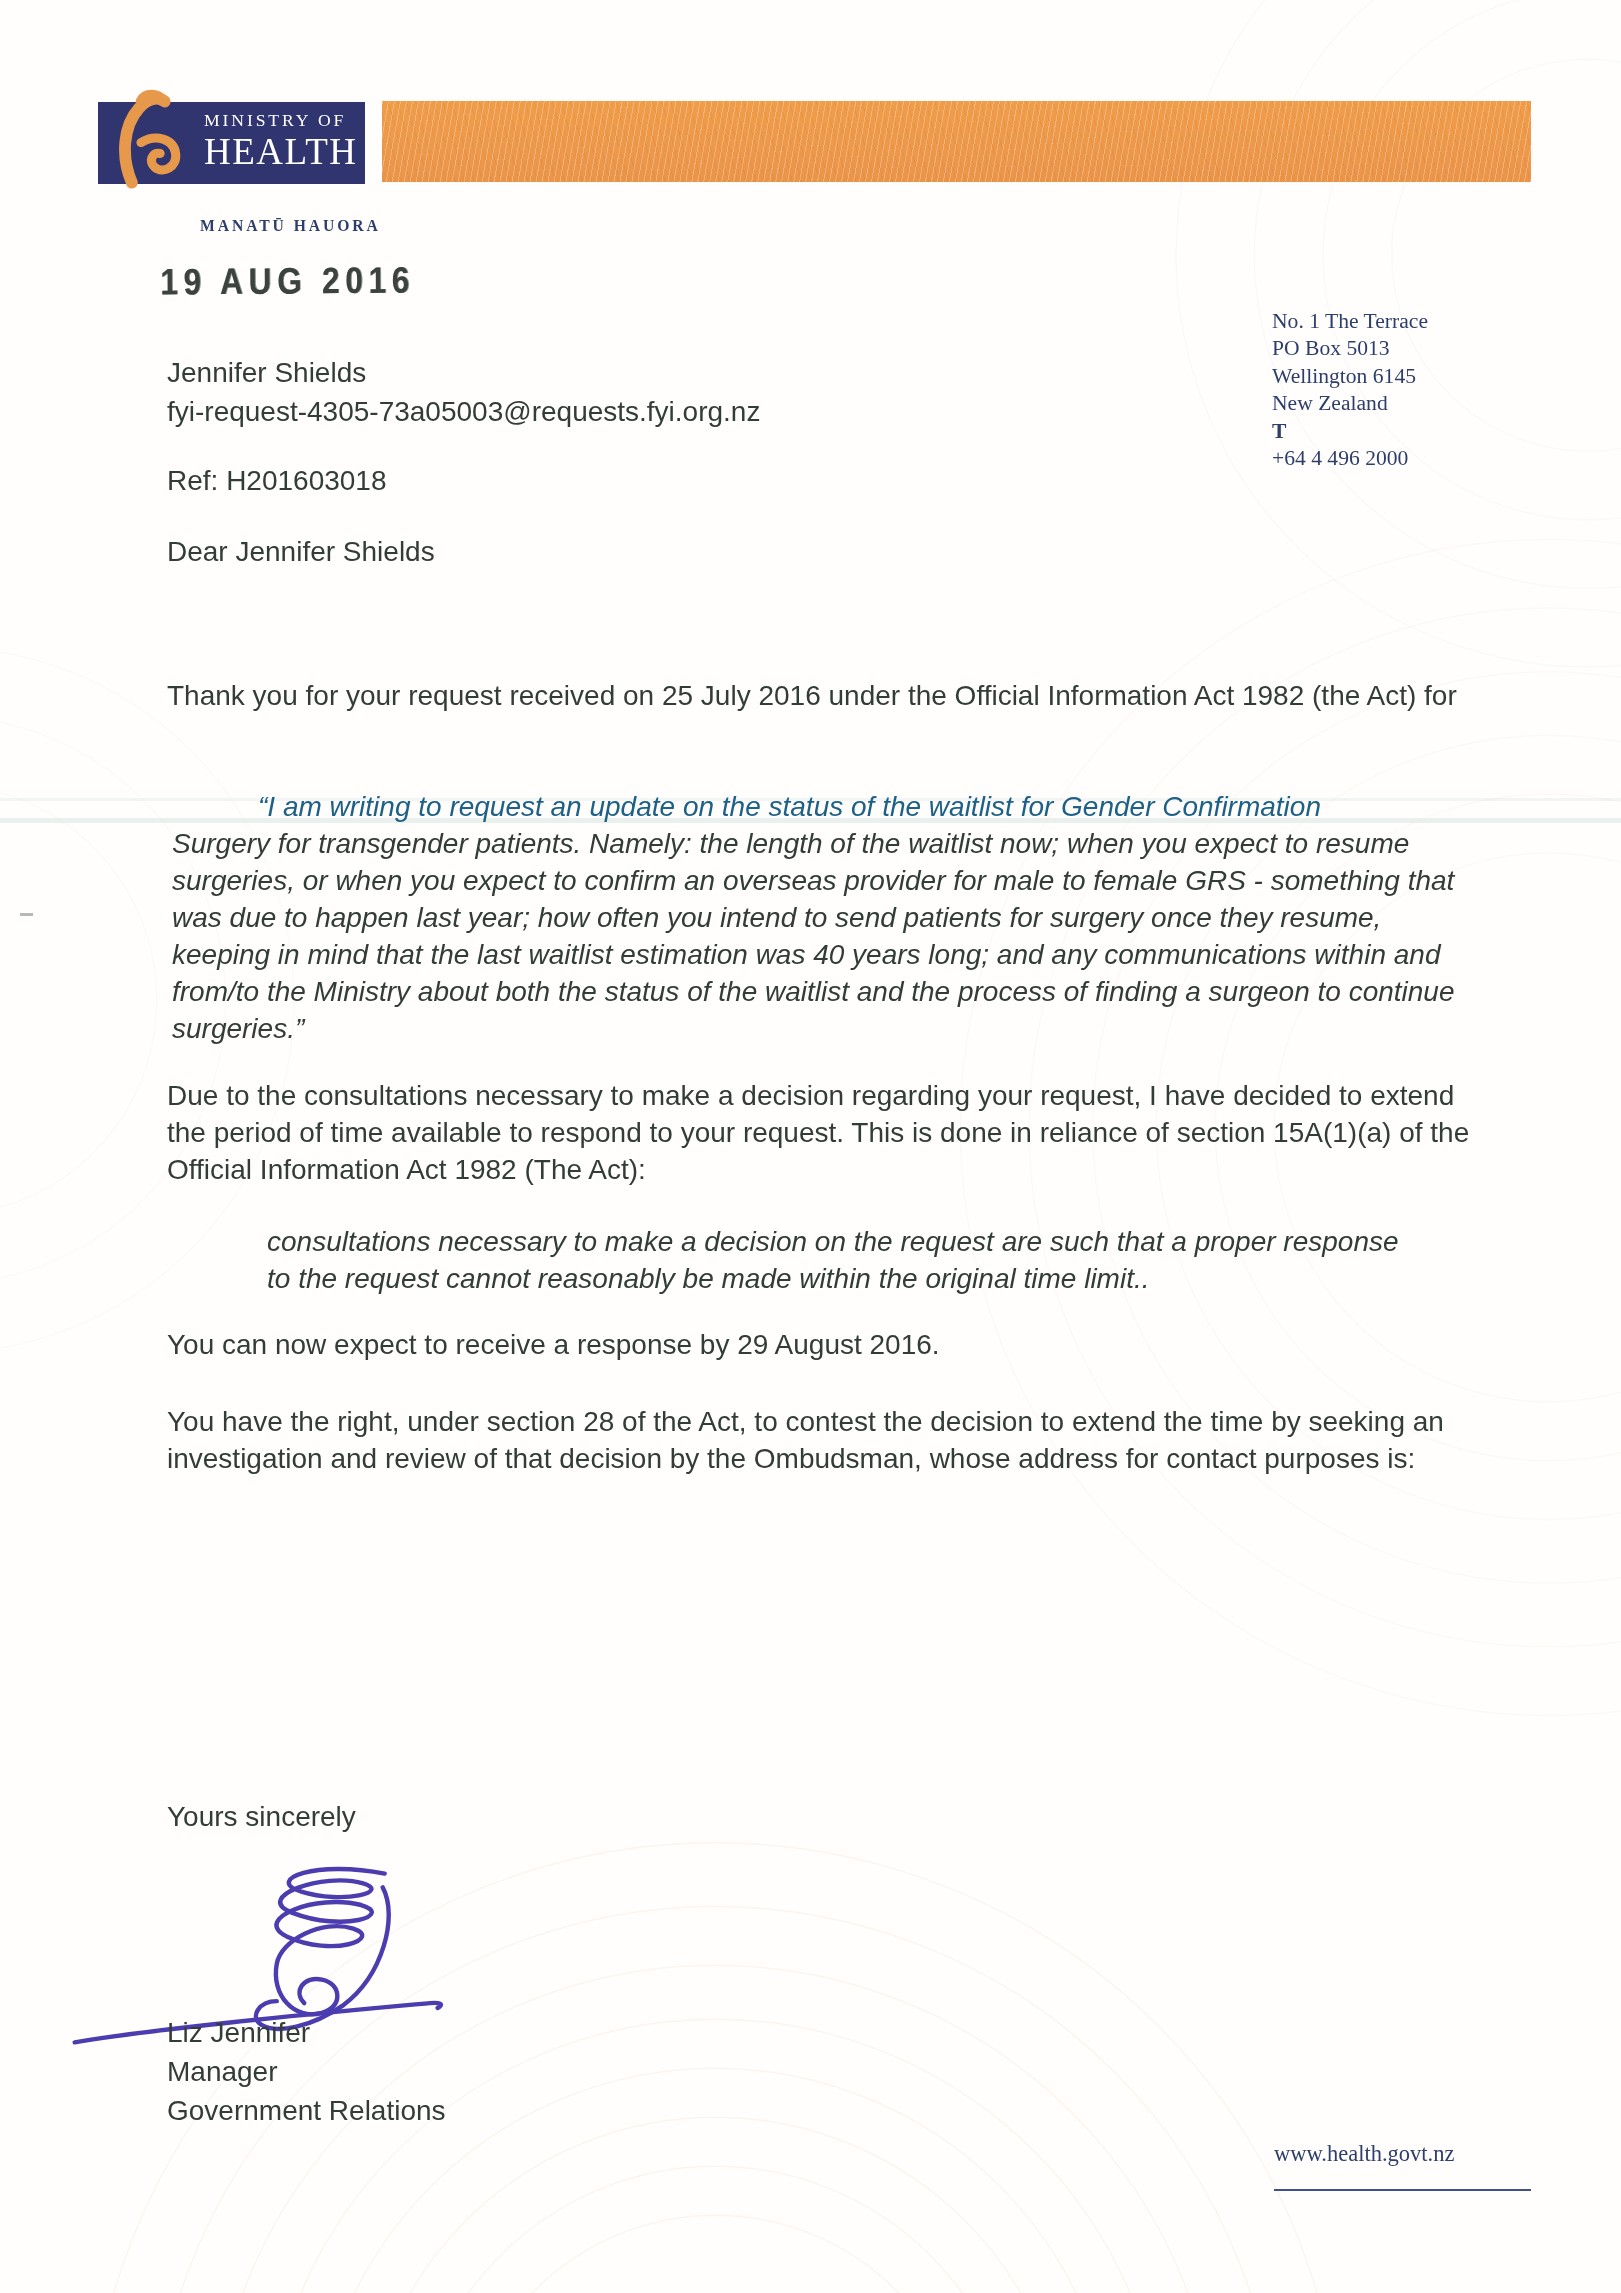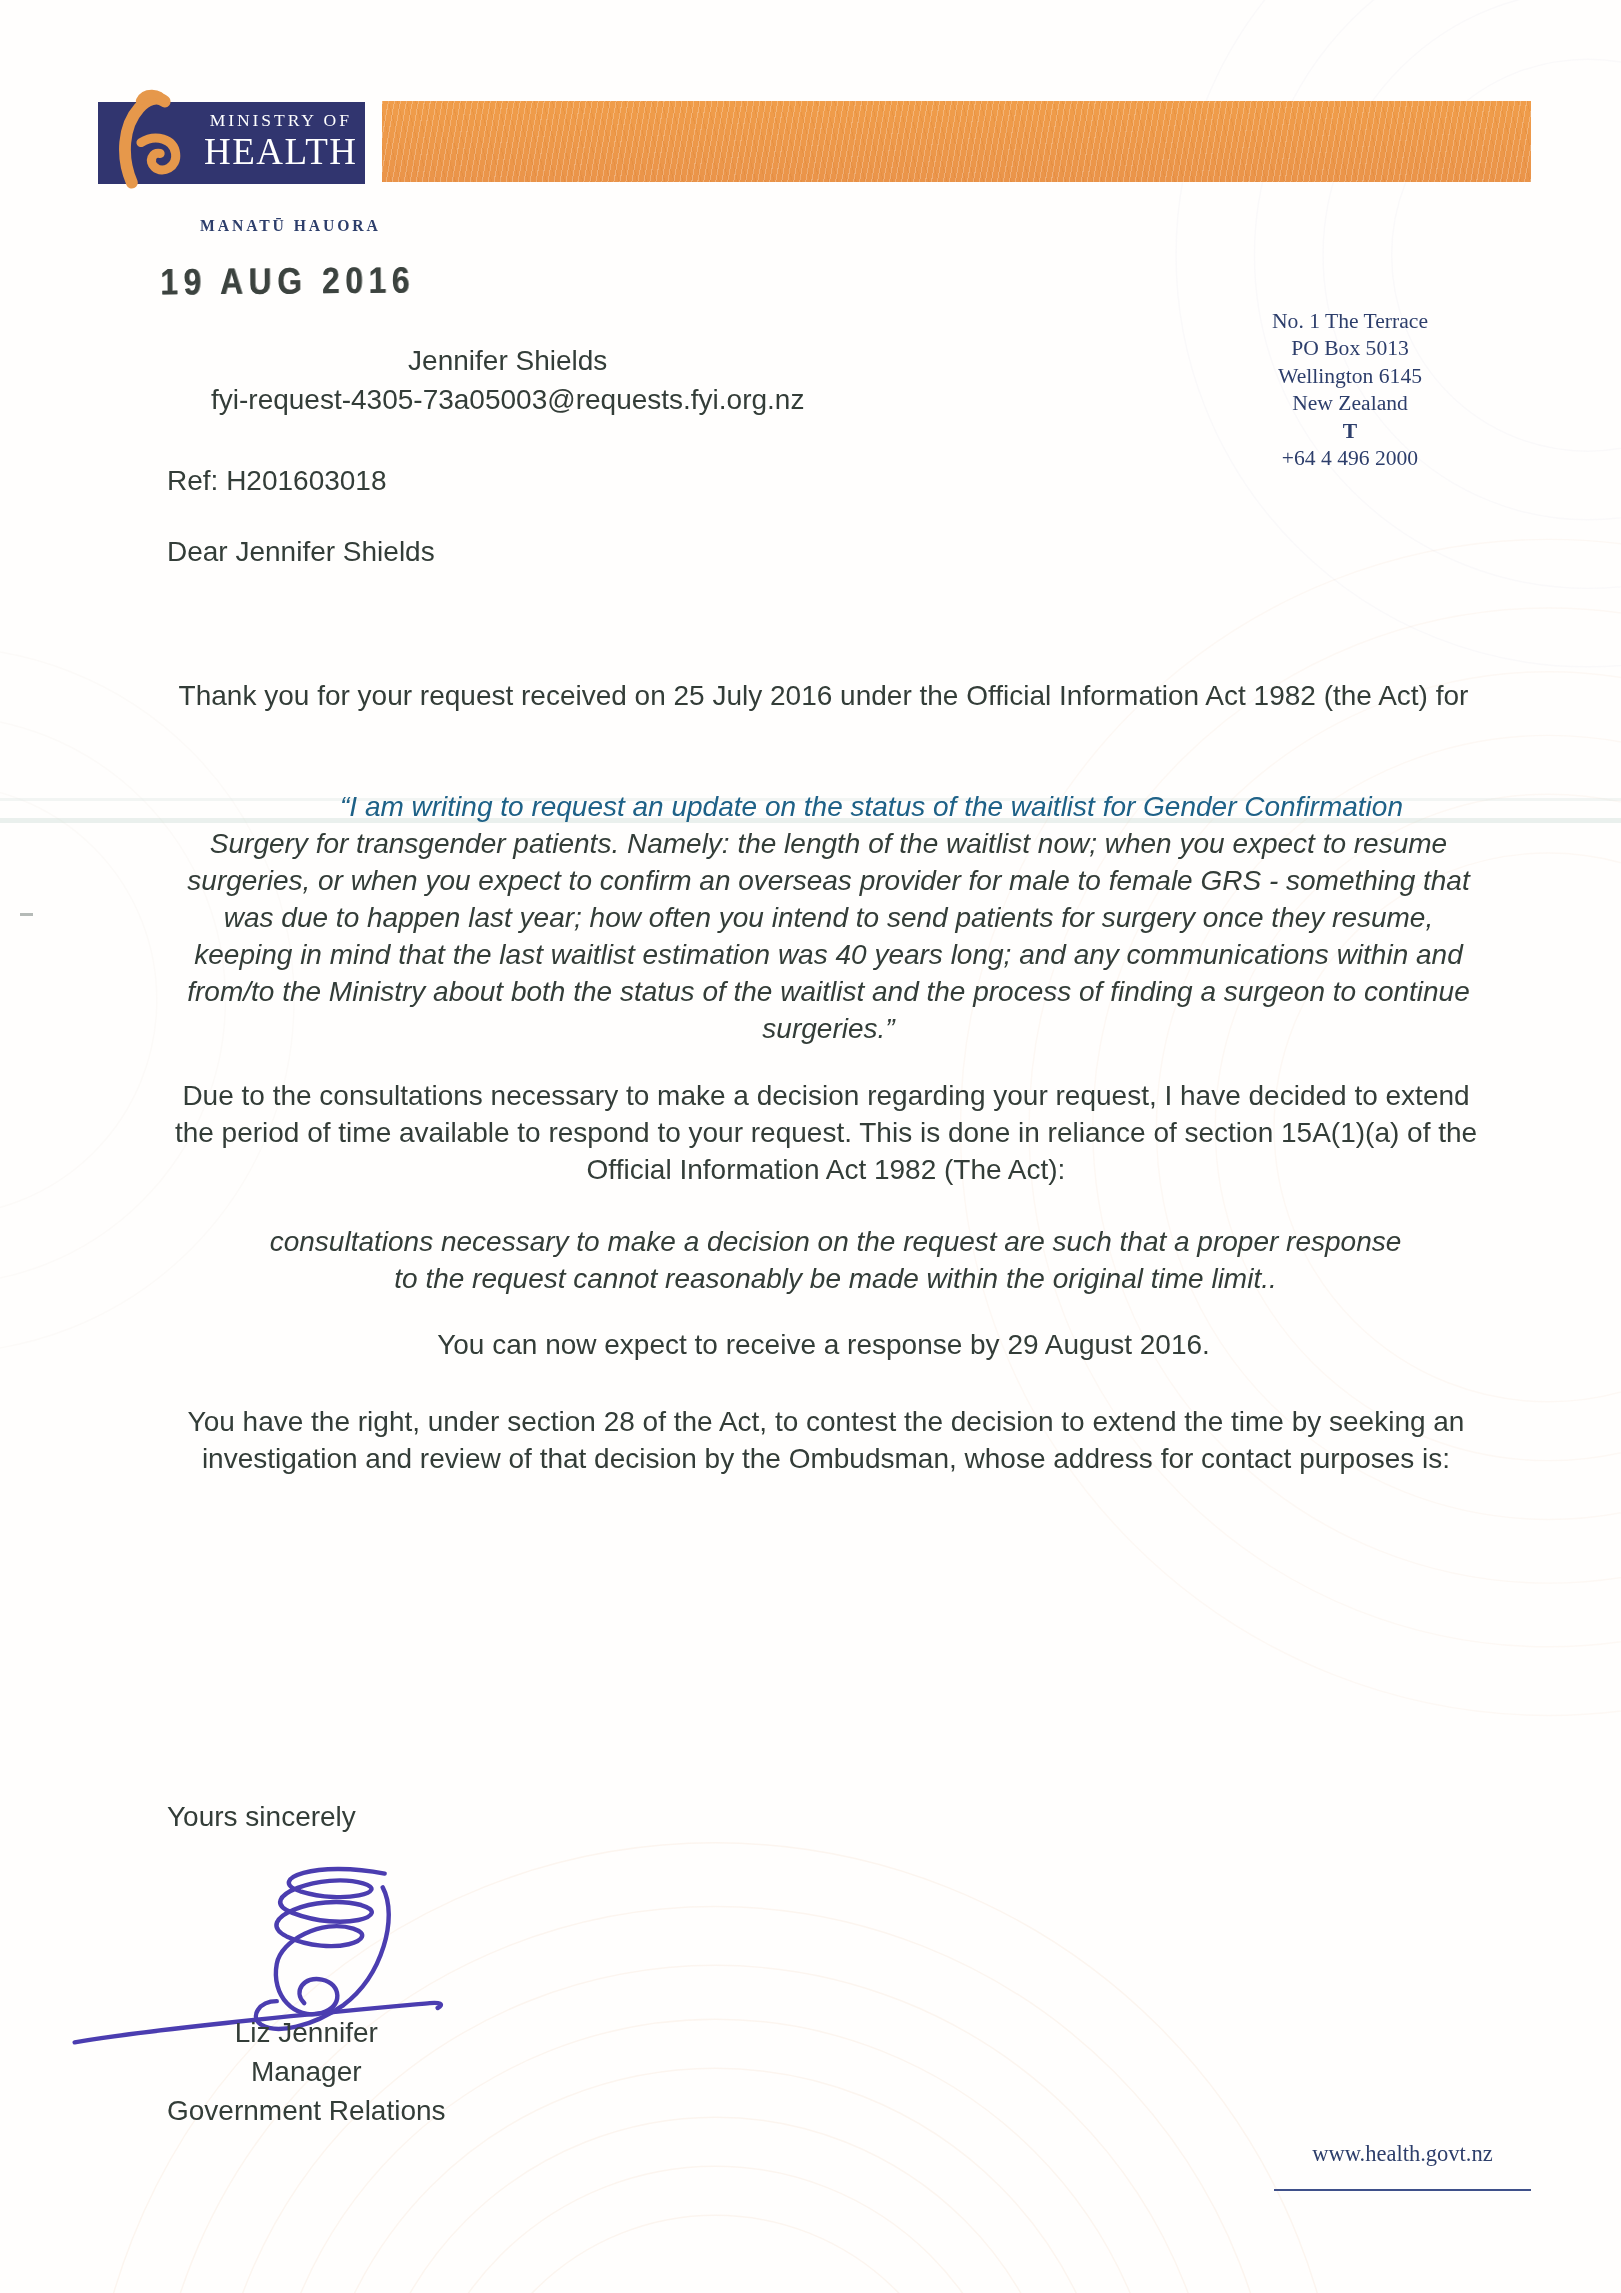--- a/index.html
+++ b/index.html
@@ -4,21 +4,20 @@
 <style>
   html,body{margin:0;padding:0;background:#e8e8e8;}
   .page{
     position:relative;
     width:1621px;height:2294px;
     margin:0 auto;
     background:#fffefd;
     font-family:"Liberation Sans",sans-serif;
     color:#333d38;
     overflow:hidden;
-    text-align:center;
   }
   .abs{position:absolute;}
   
   .logo-box{
     left:98px;top:102px;width:267px;height:82px;
     background:#31356f;
     display:flex;align-items:center;
   }
   .koru{position:absolute;left:11.8px;top:-15.7px;width:82px;height:104px;}
   .brand-text{position:absolute;left:106px;top:9.8px;color:#ffffff;
@@ -52,21 +51,21 @@
   .contact{
     left:1272px;top:308px;
     font-family:"Liberation Serif",serif;
     font-size:21.6px;line-height:27.4px;
     color:#2d3e6b;
   }
   .contact span{display:block;}
   .contact .phone b{font-weight:700;}
   
   .bt{font-size:28px;line-height:37px;}
-  .recipient{left:167px;top:341px;line-height:39px;margin-left:44px;}
+  .recipient{left:167px;top:353px;line-height:39px;}
   .recipient span{display:block;}
   .reference{left:167px;top:462px;}
   .salutation{left:167px;top:533px;}
   .subject{left:167px;top:600px;font-weight:700;width:1313px;}
   .para-intro{left:167px;top:677px;width:1313px;}
   .quote{left:172px;top:788px;width:1313px;font-style:italic;}
   .quote-line1{text-indent:86px;color:#1e6187;}
   .para-extension{left:167px;top:1077px;width:1318px;}
   .quote2{left:267px;top:1223px;width:1137px;font-style:italic;}
   .para-response{left:167px;top:1326px;width:1313px;}

